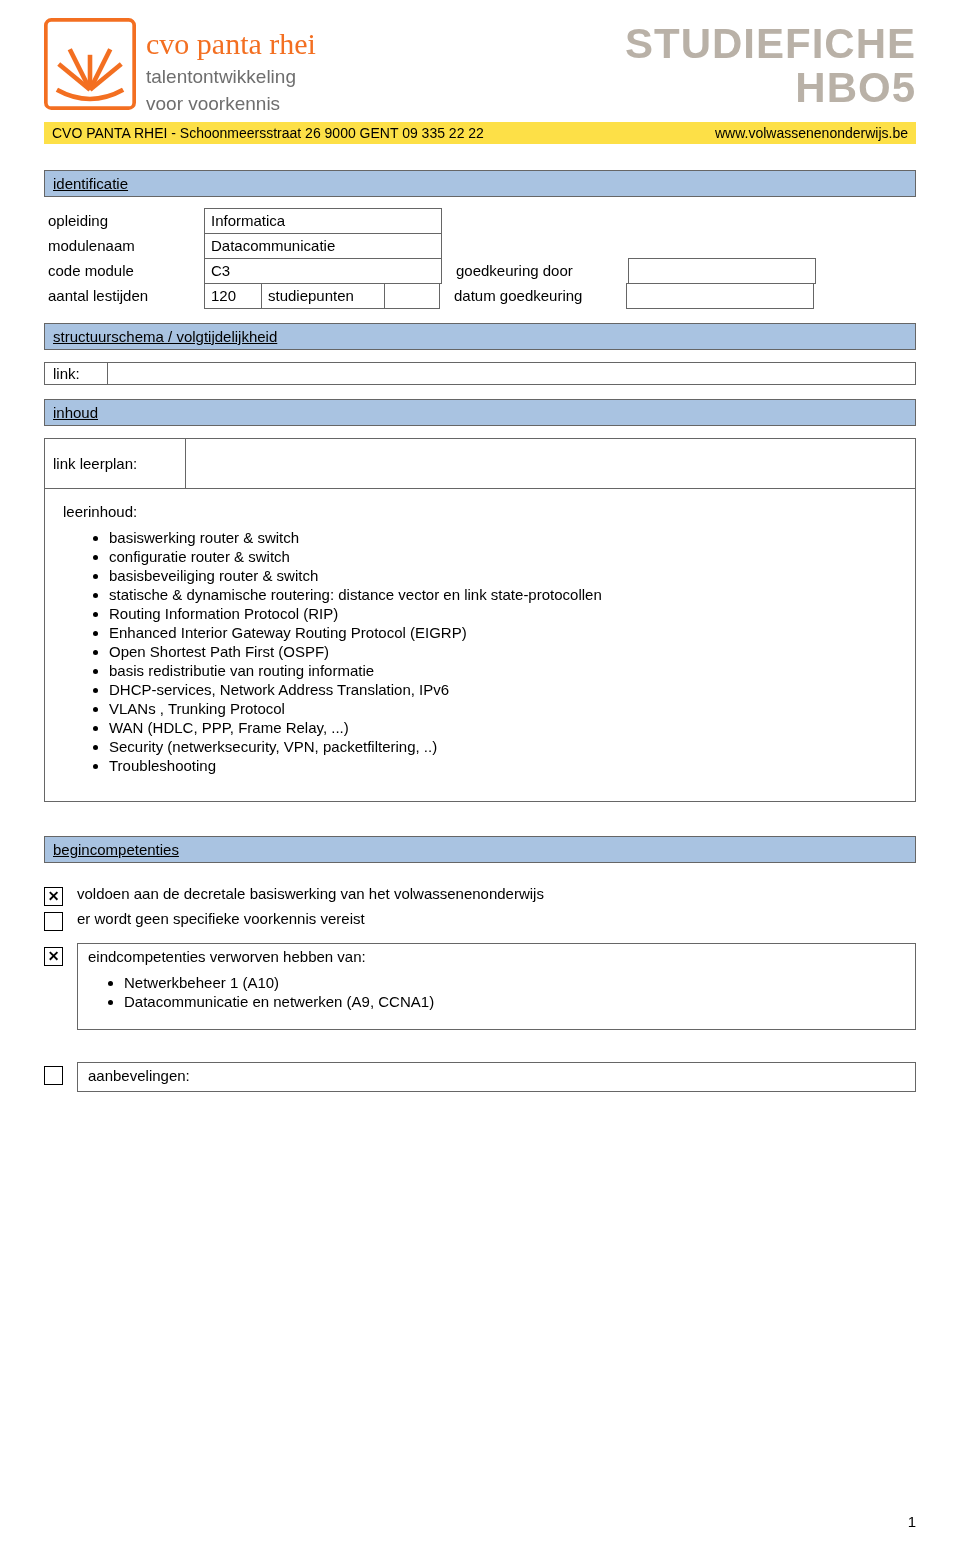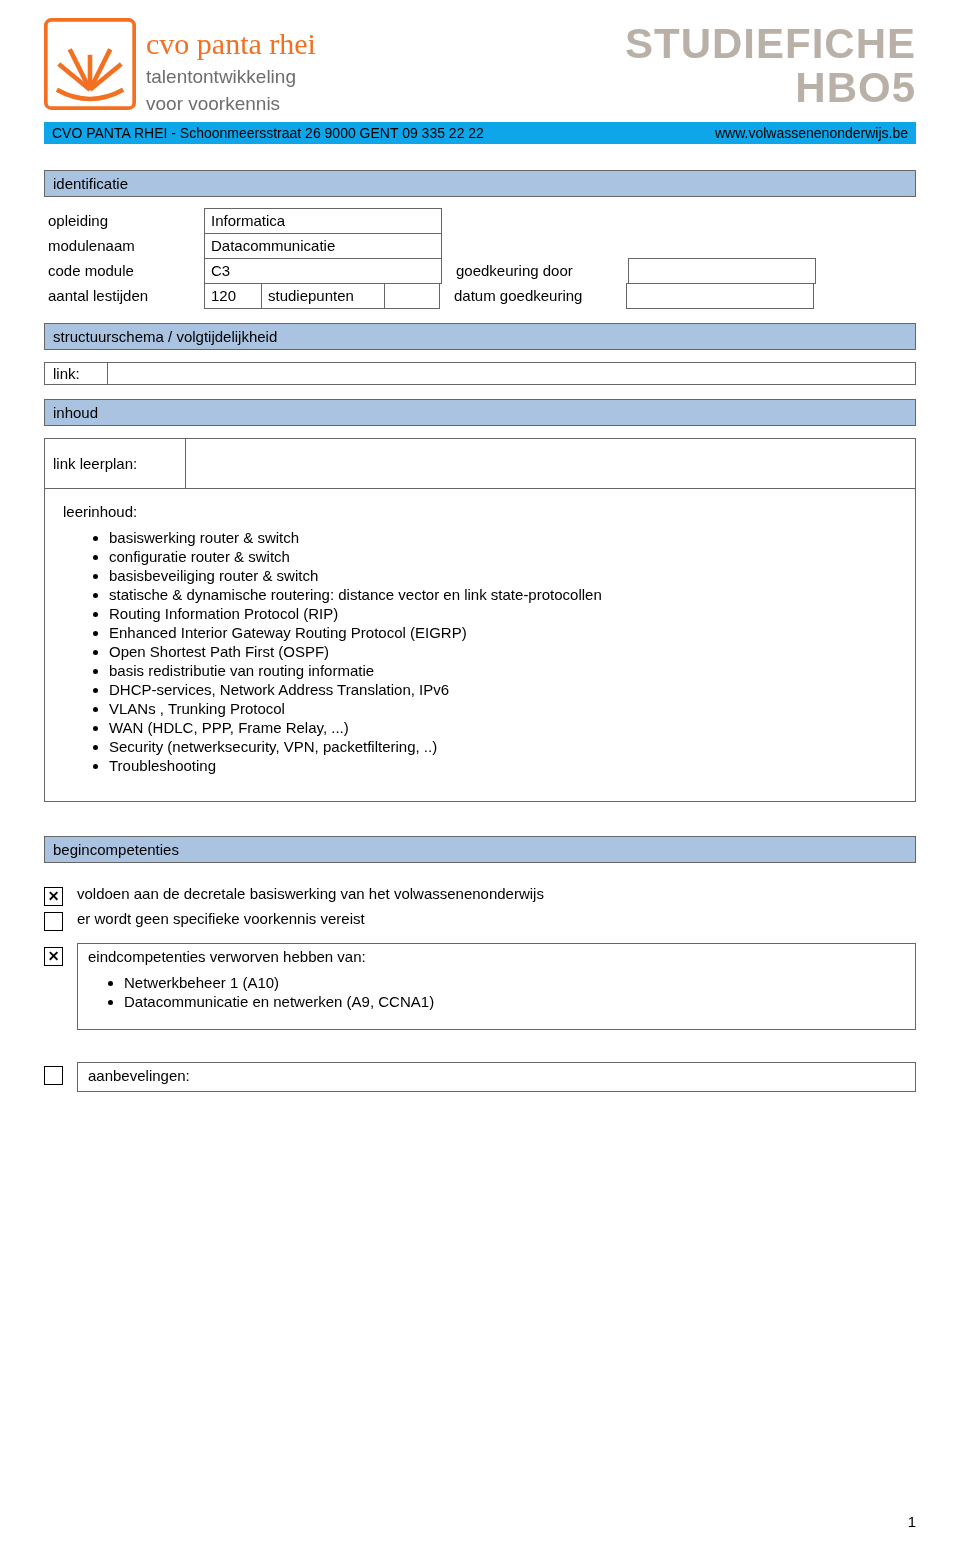--- a/index.html
+++ b/index.html
@@ -48,33 +48,34 @@
   .studiefiche {
     text-align: right;
     color: #b9b1a7;
     font-weight: bold;
     font-size: 42px;
     line-height: 1.05;
     letter-spacing: 1px;
     margin-top: 4px;
   }
   .address-bar {
-    background: #0ea5e9;
+    background: #fde047;
     padding: 3px 8px;
     font-size: 14px;
     display: flex;
     justify-content: space-between;
     margin-bottom: 26px;
   }
   .section-bar {
     background: #a9c3e1;
     border: 1px solid #666;
     padding: 4px 8px;
     font-size: 15px;
     margin-bottom: 12px;
+    text-decoration: underline;
   }
   .id-row {
     display: flex;
     margin-bottom: 0px;
   }
   .id-label {
     width: 160px;
     padding: 3px 4px;
     font-size: 15px;
   }

